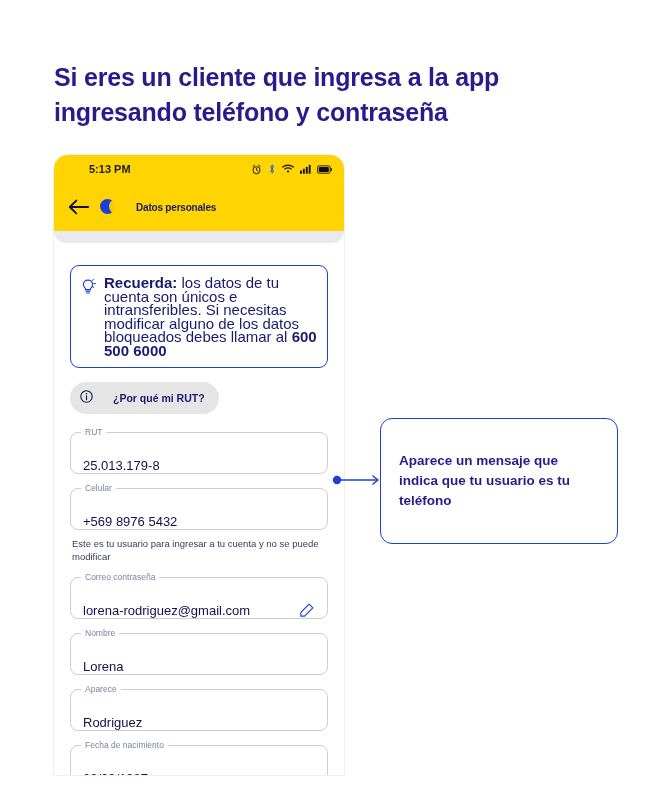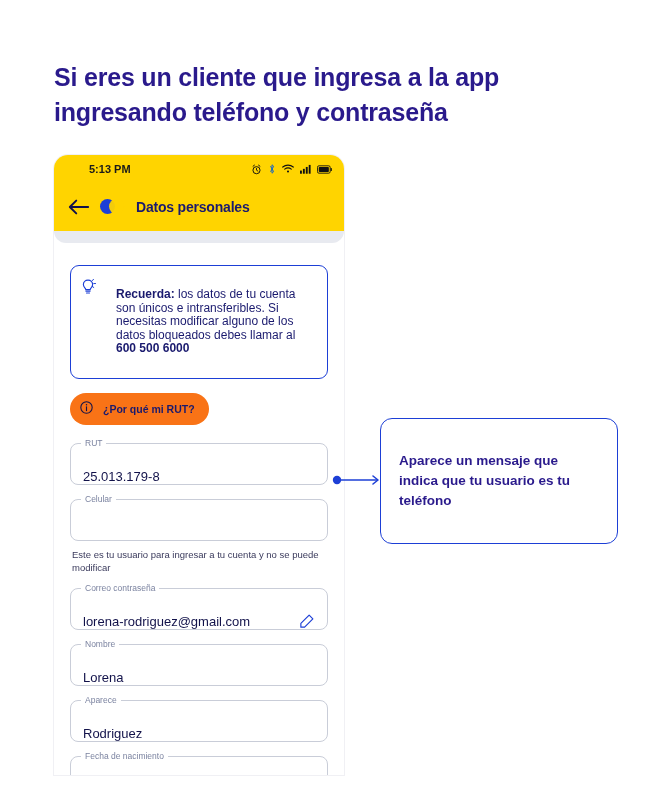--- a/index.html
+++ b/index.html
@@ -93,21 +93,21 @@
     position: absolute;
     top: 1px;
     width: 15px;
     height: 15px;
     border-radius: 50%;
   }
   .brand-logo .dot.blue { left: 0; background: #1d3fd6; }
   .brand-logo .dot.yellow { left: 9px; background: #ffd400; opacity: .95; }
   .appbar-title {
     color: #1a1a6e;
-    font-size: 14px;
+    font-size: 10px;
     font-weight: bold;
     letter-spacing: -0.2px;
   }
 
   
   .scrollhint {
     height: 20px;
     background: #ffffff;
     position: relative;
   }
@@ -135,34 +135,34 @@
     display: flex;
     gap: 8px;
     align-items: flex-start;
     margin-top: 4px;
   }
   .reminder .bulb {
     flex: 0 0 auto;
     margin-top: 2px;
   }
   .reminder p {
-    margin: 12px;
-    font-size: 12px;
+    margin: 0;
+    font-size: 15px;
     line-height: 13.5px;
     color: #1a1a6e;
   }
   .reminder b { font-weight: bold; }
 
   
   .rut-pill {
     margin: 14px 0 4px 0;
     display: inline-flex;
     align-items: center;
-    gap: 10px;
-    background: #f97316;
+    gap: 20px;
+    background: #e5e5e5;
     border-radius: 20px;
     padding: 7px 14px 7px 10px;
   }
   .rut-pill .label {
     color: #1a1a6e;
     font-size: 10.5px;
     font-weight: bold;
   }
 
   
@@ -322,20 +322,21 @@
 
       
       <div class="field">
         <span class="flabel">RUT</span>
         <span class="fvalue">25.013.179-8</span>
       </div>
 
       
       <div class="field">
         <span class="flabel">Celular</span>
+        <span class="fvalue">+569 8976 5432</span>
       </div>
 
       <div class="helper">Este es tu usuario para ingresar a tu cuenta y no se puede modificar</div>
 
       
       <div class="field">
         <span class="flabel">Correo contraseña</span>
         <span class="fvalue">lorena-rodriguez@gmail.com</span>
         <span class="edit-icon">
           <svg width="16" height="16" viewBox="0 0 18 18">

